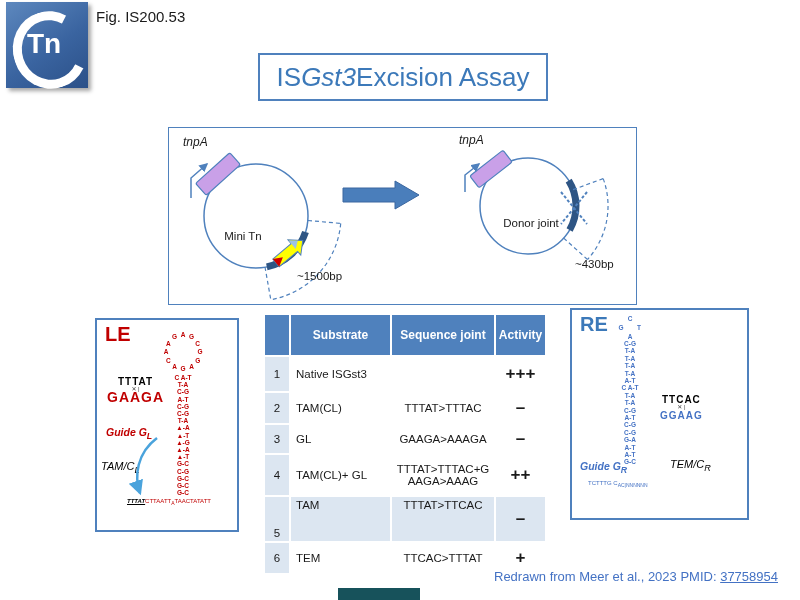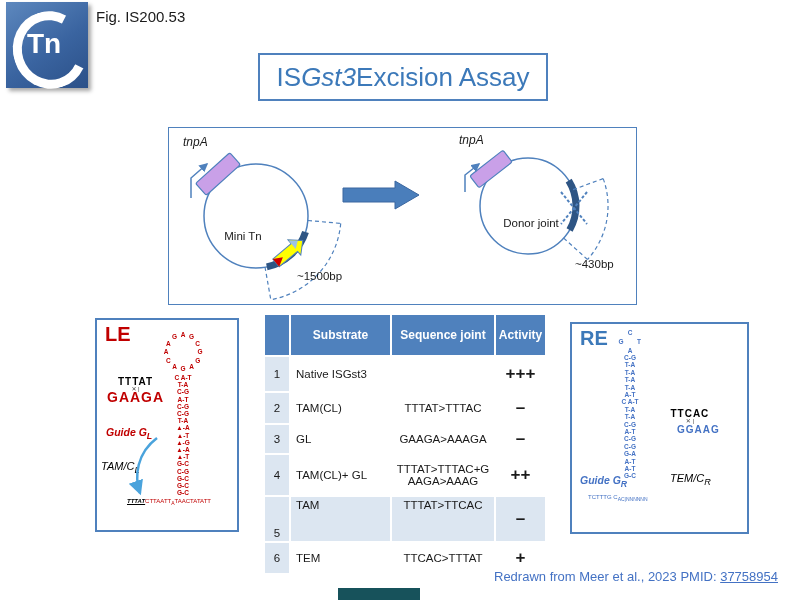--- a/index.html
+++ b/index.html
@@ -23,31 +23,31 @@
 
   
   .diagram{position:absolute;left:168px;top:127px;width:467px;height:176px;border:1.5px solid #4f81bd;}
   .diagram text{font-family:"Liberation Sans",sans-serif;fill:#1a1a1a;}
   .gene-label{font-style:italic;font-size:12px;}
   .plain-label{font-size:11.5px;}
 
   
   .panel{position:absolute;border:2px solid #4f81bd;background:#fff;}
   .le-panel{left:95px;top:318px;width:140px;height:210px;}
-  .re-panel{left:570px;top:322px;width:175px;height:208px;}
+  .re-panel{left:570px;top:308px;width:175px;height:208px;}
   .panel-tag{position:absolute;left:8px;top:3px;font-size:20px;font-weight:bold;}
   .le-tag{color:#c00000;}
   .re-tag{color:#3c79b9;}
   .hp-base{position:absolute;font-size:6.5px;font-weight:bold;transform:translate(-50%,-50%);line-height:6px;}
   .hp-pair{position:absolute;width:60px;text-align:center;font-size:6.5px;font-weight:bold;line-height:7px;}
   .seq-block{position:absolute;text-align:center;line-height:11px;}
   .seq-top{font-weight:bold;font-size:10px;letter-spacing:1px;color:#000;}
   .seq-mark{font-size:6px;line-height:5px;color:#444;}
   .seq-red{font-weight:bold;font-size:14px;letter-spacing:1px;color:#c00000;}
-  .seq-blue{font-weight:bold;font-size:10px;letter-spacing:1px;color:#4472c4;margin-left:17px;}
+  .seq-blue{font-weight:bold;font-size:10px;letter-spacing:1px;color:#4472c4;}
   .guide-label{position:absolute;font-style:italic;font-size:10.5px;font-weight:bold;}
   .tamc-label{position:absolute;font-style:italic;font-size:11px;color:#000;}
   .footer-seq{position:absolute;font-size:6px;line-height:7px;white-space:nowrap;}
   .fs-black{color:#000;font-weight:bold;text-decoration:underline;font-style:italic;}
   .fs-red{color:#c00000;}
   .fs-blue{color:#4472c4;}
   .arrow-svg{position:absolute;left:0;top:0;width:140px;height:210px;pointer-events:none;}
 
   
   .table-wrap{position:absolute;left:263px;top:313px;width:282px;}

